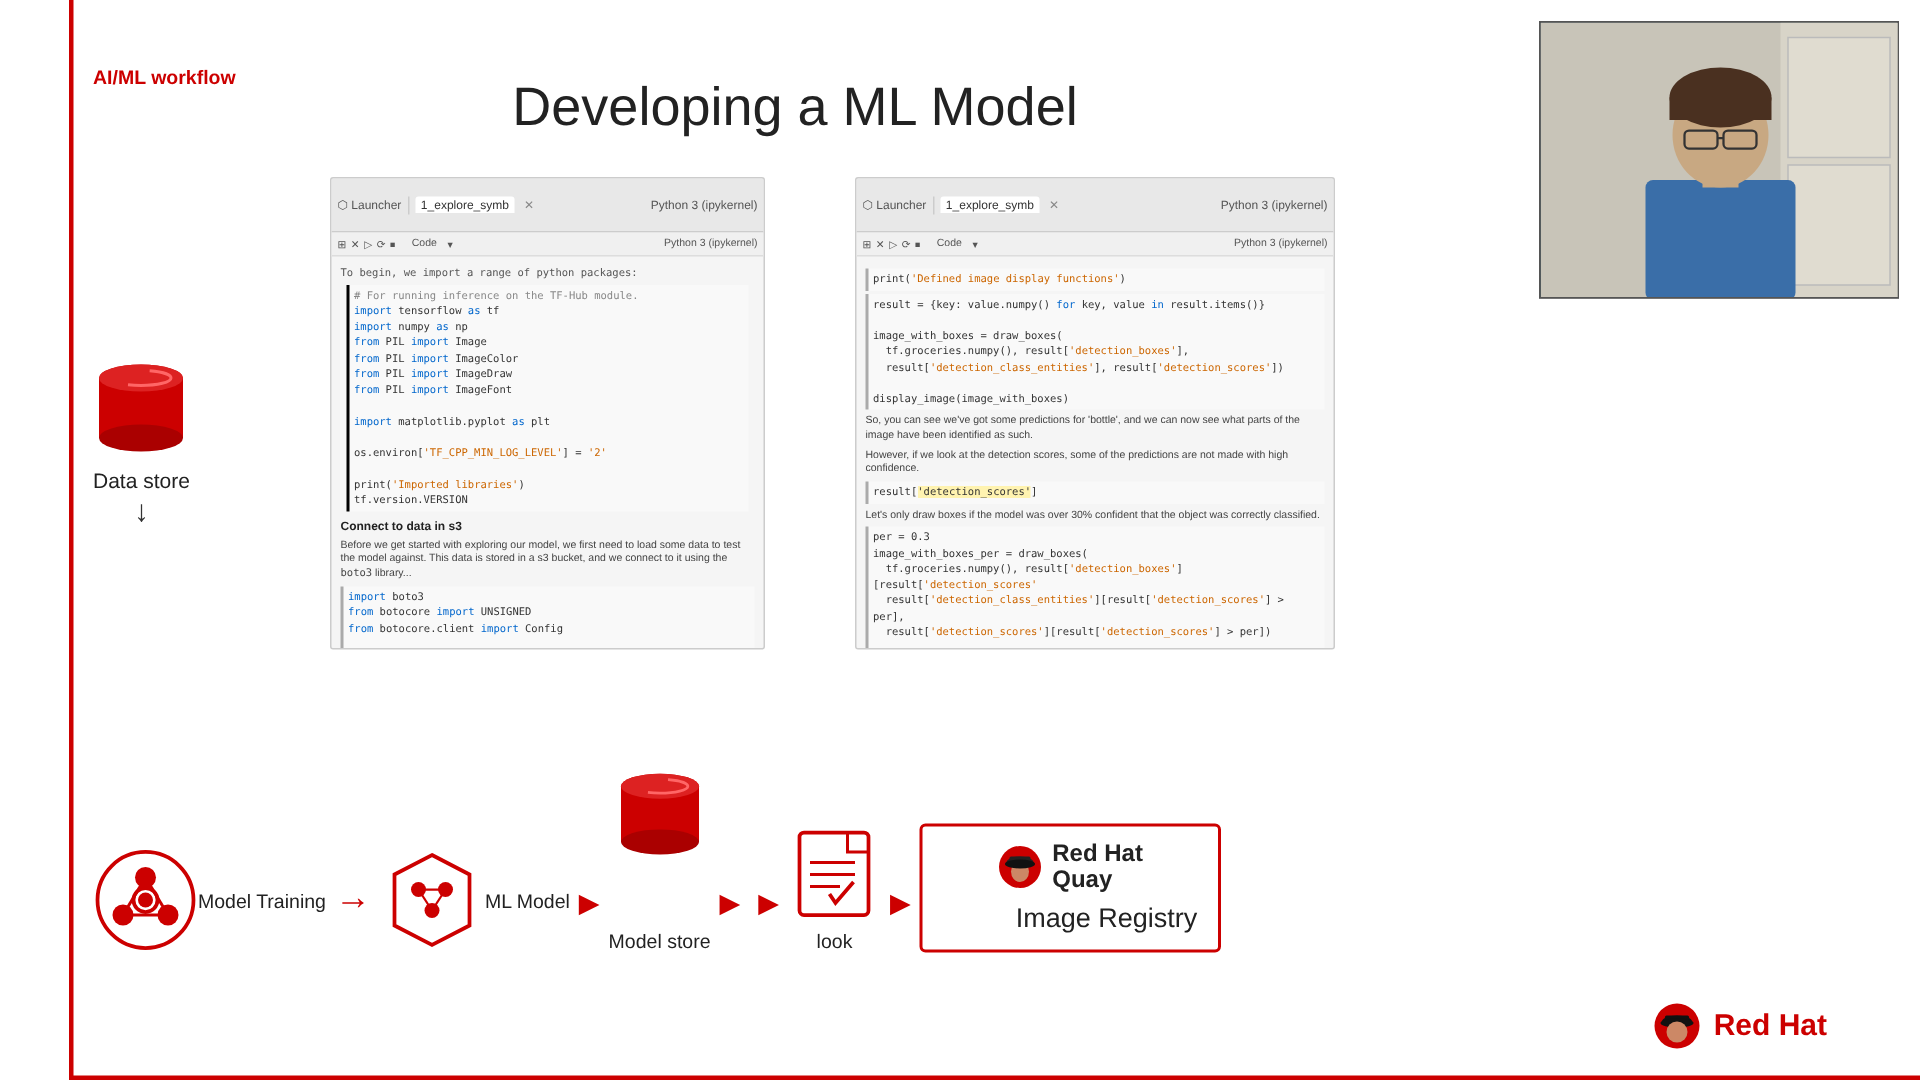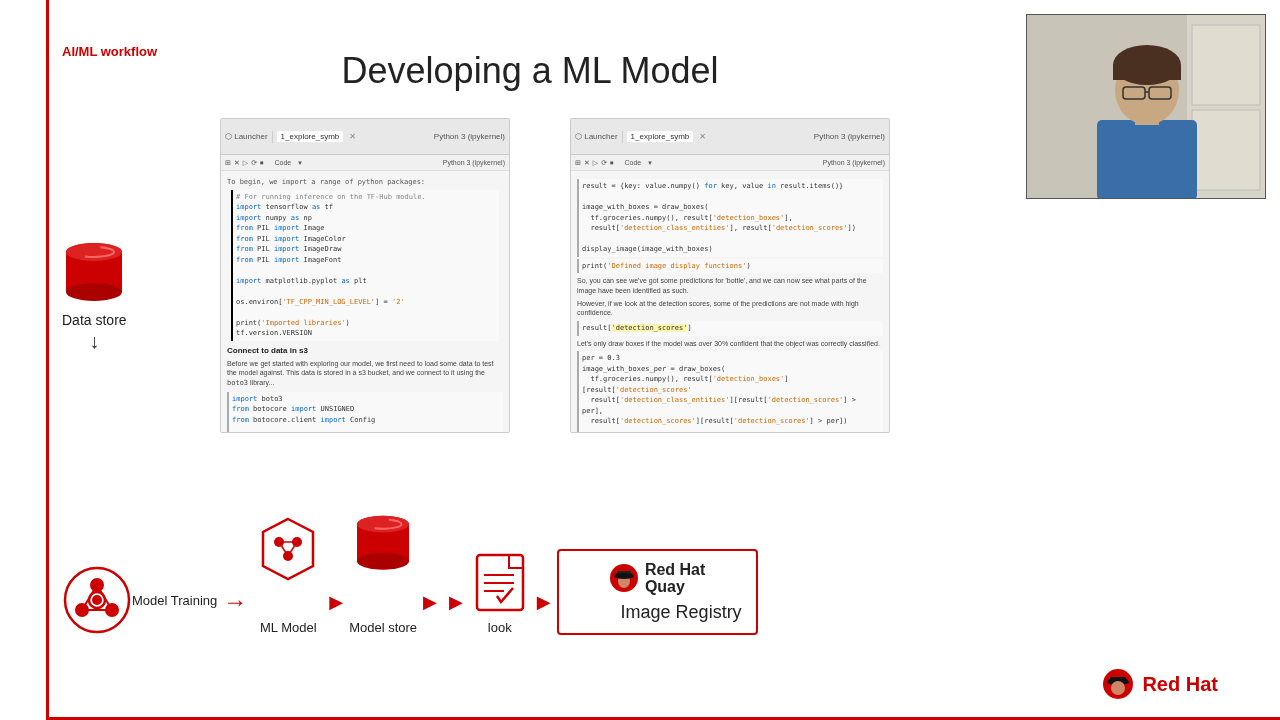--- a/index.html
+++ b/index.html
@@ -252,30 +252,30 @@
     <span style="font-size:7px;color:#555;">✕</span>
     <span style="font-size:7px;color:#555;">▷</span>
     <span style="font-size:7px;color:#555;">⟳</span>
     <span style="font-size:7px;color:#555;">⏹</span>
     <span style="font-size:7px;color:#555;margin-left:8px;">Code</span>
     <span style="font-size:7px;color:#555;margin-left:4px;">▾</span>
     <span style="font-size:7px;color:#555;margin-left:auto;">Python 3 (ipykernel)</span>
   </div>
   <div class="nb-content">
     <div style="background:#f9f9f9;border-left:2px solid #aaa;padding:2px 3px;margin:2px 0;">
+      print(<span style="color:#cc6600;">'Defined image display functions'</span>)
+    </div>
+    <div style="background:#f9f9f9;border-left:2px solid #aaa;padding:2px 3px;margin:2px 0;">
       result = {key: value.numpy() <span style="color:#0066cc;">for</span> key, value <span style="color:#0066cc;">in</span> result.items()}<br>
       <br>
       image_with_boxes = draw_boxes(<br>
       &nbsp;&nbsp;tf.groceries.numpy(), result[<span style="color:#cc6600;">'detection_boxes'</span>],<br>
       &nbsp;&nbsp;result[<span style="color:#cc6600;">'detection_class_entities'</span>], result[<span style="color:#cc6600;">'detection_scores'</span>])<br>
       <br>
       display_image(image_with_boxes)
-    </div>
-    <div style="background:#f9f9f9;border-left:2px solid #aaa;padding:2px 3px;margin:2px 0;">
-      print(<span style="color:#cc6600;">'Defined image display functions'</span>)
     </div>
     <p class="nb-prose" style="font-size:7px;color:#444;margin:3px 0;">So, you can see we've got some predictions for 'bottle', and we can now see what parts of the image have been identified as such.</p>
     <p class="nb-prose" style="font-size:7px;color:#444;margin:3px 0;">However, if we look at the detection scores, some of the predictions are not made with high confidence.</p>
     <div style="background:#f9f9f9;border-left:2px solid #aaa;padding:2px 3px;margin:2px 0;">
       result[<span style="background:#fff3b0;color:#333;">'detection_scores'</span>]
     </div>
     <p class="nb-prose" style="font-size:7px;color:#444;margin:3px 0;">Let's only draw boxes if the model was over 30% confident that the object was correctly classified.</p>
     <div style="background:#f9f9f9;border-left:2px solid #aaa;padding:2px 3px;margin:2px 0;">
       per = 0.3<br>
       image_with_boxes_per = draw_boxes(<br>
@@ -319,21 +319,21 @@
       <line x1="35" y1="20" x2="20" y2="45" stroke="#cc0000" stroke-width="2"></line>
       <line x1="35" y1="20" x2="50" y2="45" stroke="#cc0000" stroke-width="2"></line>
       <line x1="20" y1="45" x2="50" y2="45" stroke="#cc0000" stroke-width="2"></line>
       <circle cx="35" cy="35" r="5" fill="#cc0000"></circle>
     </svg>
     <span style="font-size:13px;color:#222;">Model Training</span>
   </div>
 
   <div style="font-size:24px;color:#cc0000;margin:0 6px;margin-bottom:22px;">→</div>
 
-  <div style="display:flex;flex-direction:column;align-items:center;gap:36px;">
+  <div style="display:flex;align-items:center;">
     <svg width="70" height="70" viewBox="0 0 70 70">
 
       <polygon points="35,5 60,18 60,52 35,65 10,52 10,18" fill="none" stroke="#cc0000" stroke-width="2.5"></polygon>
 
       <circle cx="26" cy="28" r="5" fill="#cc0000"></circle>
       <circle cx="44" cy="28" r="5" fill="#cc0000"></circle>
       <circle cx="35" cy="42" r="5" fill="#cc0000"></circle>
       <line x1="26" y1="28" x2="44" y2="28" stroke="#cc0000" stroke-width="1.5"></line>
       <line x1="26" y1="28" x2="35" y2="42" stroke="#cc0000" stroke-width="1.5"></line>
       <line x1="44" y1="28" x2="35" y2="42" stroke="#cc0000" stroke-width="1.5"></line>

